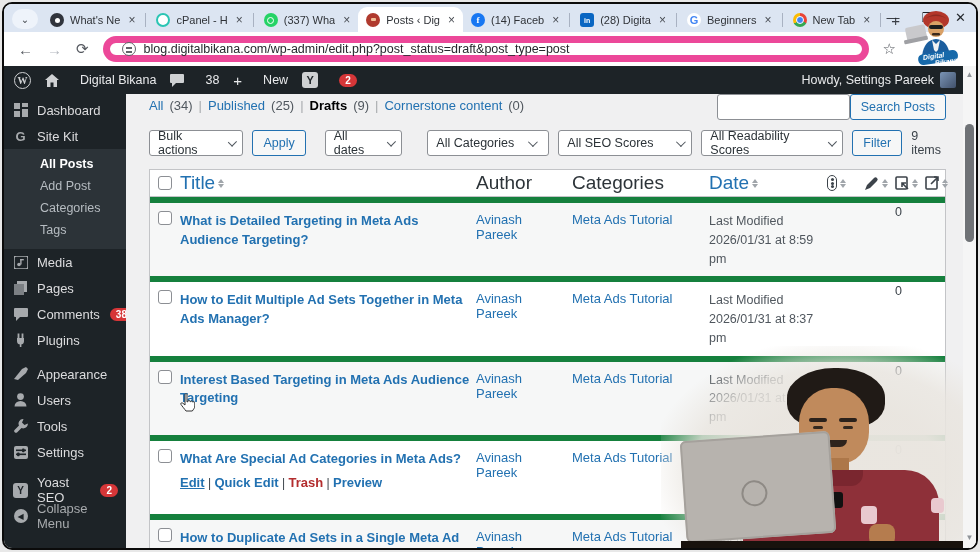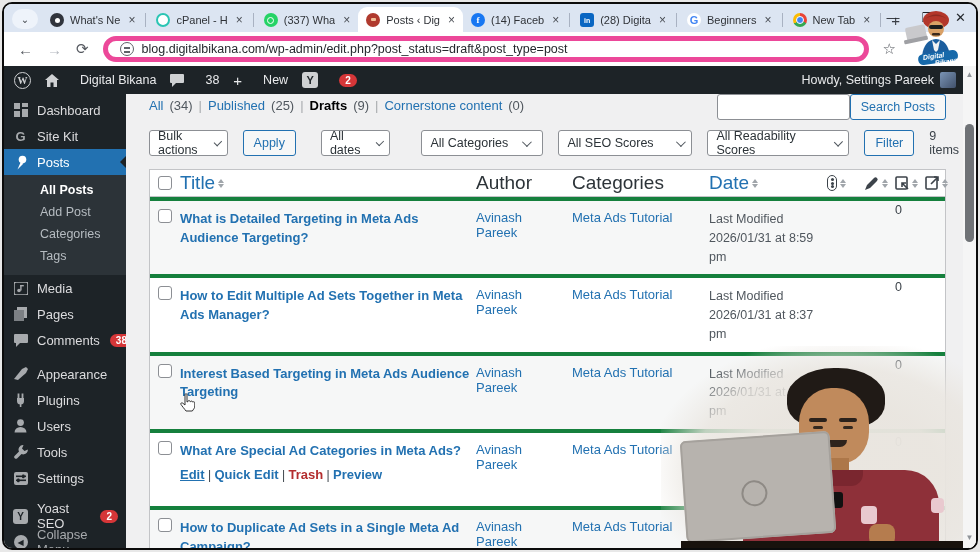--- a/index.html
+++ b/index.html
@@ -27,21 +27,21 @@
   .ti-google{background:#fff;color:#4285f4;font-size:11px;}
   .ti-chrome{background:conic-gradient(#ea4335 0 33%,#34a853 33% 66%,#fbbc05 66% 100%);position:relative;}
   .ti-chrome::after{content:"";width:6px;height:6px;background:#4285f4;border:1.5px solid #fff;border-radius:50%;}
   .win-controls{position:absolute;right:10px;top:0;height:26px;display:flex;align-items:center;gap:22px;font-size:13px;color:#1f2328;}
   .win-controls span{cursor:default;}
 
   
   .urlbar{height:34px;background:#fff;display:flex;align-items:center;padding:0 14px;gap:14px;}
   .nav-ic{font-size:15px;color:#54585f;}
   .nav-ic.dim{color:#b4b8bf;}
-  .url-pill{flex:1;height:26px;max-width:770px;background:#fff;border:5px solid #ec4899;border-radius:14px;display:flex;align-items:center;padding:0 12px;gap:8px;}
+  .url-pill{flex:1;height:26px;max-width:770px;background:#fff;border:7px solid #ec4899;border-radius:14px;display:flex;align-items:center;padding:0 12px;gap:8px;}
   .url-text{font-size:12.5px;color:#24282d;}
   .tune-ic{width:14px;height:14px;border:1px solid #5f6368;border-radius:50%;position:relative;flex:0 0 14px;}
   .tune-ic::after{content:"";position:absolute;left:3px;right:3px;top:4px;height:1.5px;background:#5f6368;box-shadow:0 4px 0 #5f6368;}
   .star-ic{font-size:15px;color:#54585f;margin-left:auto;margin-right:66px;}
 
   
   .mascot{position:absolute;top:6px;right:16px;width:62px;height:66px;z-index:80;}
 
   
   .adminbar{height:28px;background:#1d2327;display:flex;align-items:center;color:#e9eaec;font-size:12.5px;padding:0 10px;gap:14px;position:relative;width:966px;}
@@ -72,38 +72,38 @@
   
   .main{flex:1;background:#f0f0f1;position:relative;padding:4px 30px 0 23px;overflow:hidden;}
   .views{font-size:13px;color:#50575e;display:flex;gap:6px;align-items:center;flex-wrap:nowrap;}
   .views a{color:#2271b1;text-decoration:none;cursor:pointer;}
   .views .current{color:#000;font-weight:bold;}
   .views .cnt{color:#50575e;}
   .vsep{color:#a7aaad;}
   .searchbox{position:absolute;top:0;right:30px;display:flex;align-items:flex-start;}
   .searchbox input{width:133px;height:26px;border:1px solid #8c8f94;border-radius:3px;background:#fff;padding:0 6px;font-size:13px;}
   .btn-secondary{height:26px;background:#f6f7f7;border:1px solid #2271b1;border-radius:3px;color:#2271b1;font-size:12.5px;padding:0 10px;cursor:pointer;font-family:"Liberation Sans",sans-serif;}
-  .toolbar{margin-top:16px;display:flex;gap:15px;align-items:center;}
+  .toolbar{margin-top:16px;display:flex;gap:9px;align-items:center;}
   .fake-select{height:26px;background:#fff;border:1px solid #8c8f94;border-radius:3px;font-size:12.5px;color:#2c3338;display:flex;align-items:center;gap:14px;padding:0 8px;cursor:pointer;}
   .chev{width:7px;height:7px;border-right:1.6px solid #50575e;border-bottom:1.6px solid #50575e;transform:rotate(45deg) translateY(-2px);}
   .items-count{margin-left:auto;font-size:12.5px;color:#3c434a;}
 
   
   .posts-table{margin-top:12px;background:#fff;border:1px solid #c3c4c7;width:100%;}
   .trow{display:grid;grid-template-columns:30px 296px 96px 137px 118px 38px 30px 30px 1fr;align-items:start;}
   .thead{border-bottom:1px solid #c3c4c7;align-items:center;height:27px;}
   .thead .hcell{font-size:19px;color:#2c3338;display:flex;align-items:center;gap:3px;}
   .thead .sortable{color:#2271b1;cursor:pointer;}
   .cb{width:14px;height:14px;border:1px solid #8c8f94;border-radius:3px;background:#fff;margin:8px 0 0 8px;cursor:pointer;}
   .thead .cb{margin-top:0;}
   .sortarrows{display:inline-flex;flex-direction:column;gap:1px;}
   .sortarrows i{width:0;height:0;border-left:3.5px solid transparent;border-right:3.5px solid transparent;display:block;}
   .sortarrows .up{border-bottom:4px solid #a0a5aa;}
   .sortarrows .dn{border-top:4px solid #a0a5aa;}
-  .row{border-top:4px solid #15803d;}
+  .row{border-top:6px solid #15803d;}
   .row.alt{background:#f6f7f7;}
   .cell{padding:9px 6px 8px 0;font-size:13px;color:#50575e;}
   .title-cell a{color:#2271b1;font-weight:bold;text-decoration:none;font-size:13px;line-height:1.45;cursor:pointer;display:inline-block;}
   .rowactions{font-size:12px;margin-top:5px;color:#3c434a;}
   .rowactions a{color:#2271b1;text-decoration:none;cursor:pointer;}
   .rowactions a.trash{color:#b32d2e;}
   .rowactions a.edit{text-decoration:underline;}
   .datecell{font-size:12.5px;line-height:1.5;color:#50575e;max-width:112px;}
   .dot{width:12px;height:12px;border-radius:50%;margin-top:3px;}
   .dot-green{background:#7ad03a;} .dot-red{background:#dc3232;} .dot-orange{background:#ee7c1e;}
@@ -272,29 +272,20 @@
             </svg>
           </span>
         <span>Dashboard</span>
       </div>
       <div class="mi">
         <span class="ic">
             <span class="g-ic">G</span>
           </span>
         <span>Site Kit</span>
       </div>
-      <div class="mi active">
-        <span class="ic">
-            <svg width="14" height="15" viewBox="0 0 14 15">
-              <circle cx="8.5" cy="4.5" r="3.8" fill="#fff"></circle>
-              <path d="M6.5 7.5 L9.5 8.5 L3.5 14.5 Z" fill="#fff"></path>
-            </svg>
-          </span>
-        <span>Posts</span>
-      </div>
       <div class="submenu">
         <div class="smi current">All Posts</div>
         <div class="smi">Add Post</div>
         <div class="smi">Categories</div>
         <div class="smi">Tags</div>
       </div>
       <div class="mi">
         <span class="ic">
             <svg width="14" height="13" viewBox="0 0 14 13">
               <rect x="0" y="0" width="14" height="13" rx="2" fill="none" stroke="#a7aaad" stroke-width="1.6"></rect>
@@ -316,38 +307,38 @@
       </div>
       <div class="mi">
         <span class="ic">
             <svg width="14" height="13" viewBox="0 0 14 13">
               <path d="M1 0 h12 a1 1 0 0 1 1 1 v7 a1 1 0 0 1 -1 1 H6 L2 13 V9 H1 a1 1 0 0 1 -1 -1 V1 a1 1 0 0 1 1 -1z" fill="#a7aaad"></path>
             </svg>
           </span>
         <span>Comments</span>
         <span class="mi-badge">38</span>
       </div>
-      <div class="mi mi-gap8">
-        <span class="ic">
-            <svg width="14" height="14" viewBox="0 0 14 14">
-              <path d="M0 12 L8 2 L12 0 L14 2 L12 6 L4 13 Z" fill="#a7aaad"></path>
-            </svg>
-          </span>
-        <span>Appearance</span>
-      </div>
       <div class="mi">
         <span class="ic">
             <svg width="13" height="14" viewBox="0 0 13 14">
               <path d="M3 5 h7 v3 a3.5 3.5 0 0 1 -7 0 z" fill="#a7aaad"></path>
               <rect x="3.6" y="0.5" width="1.8" height="5" fill="#a7aaad"></rect>
               <rect x="7.6" y="0.5" width="1.8" height="5" fill="#a7aaad"></rect>
               <rect x="5.8" y="11" width="1.6" height="3" fill="#a7aaad"></rect>
             </svg>
           </span>
         <span>Plugins</span>
+      </div>
+      <div class="mi mi-gap8">
+        <span class="ic">
+            <svg width="14" height="14" viewBox="0 0 14 14">
+              <path d="M0 12 L8 2 L12 0 L14 2 L12 6 L4 13 Z" fill="#a7aaad"></path>
+            </svg>
+          </span>
+        <span>Appearance</span>
       </div>
       <div class="mi">
         <span class="ic">
             <svg width="13" height="14" viewBox="0 0 13 14">
               <circle cx="6.5" cy="3.6" r="3.4" fill="#a7aaad"></circle>
               <path d="M0.5 13.5 a6 5.5 0 0 1 12 0 z" fill="#a7aaad"></path>
             </svg>
           </span>
         <span>Users</span>
       </div>

